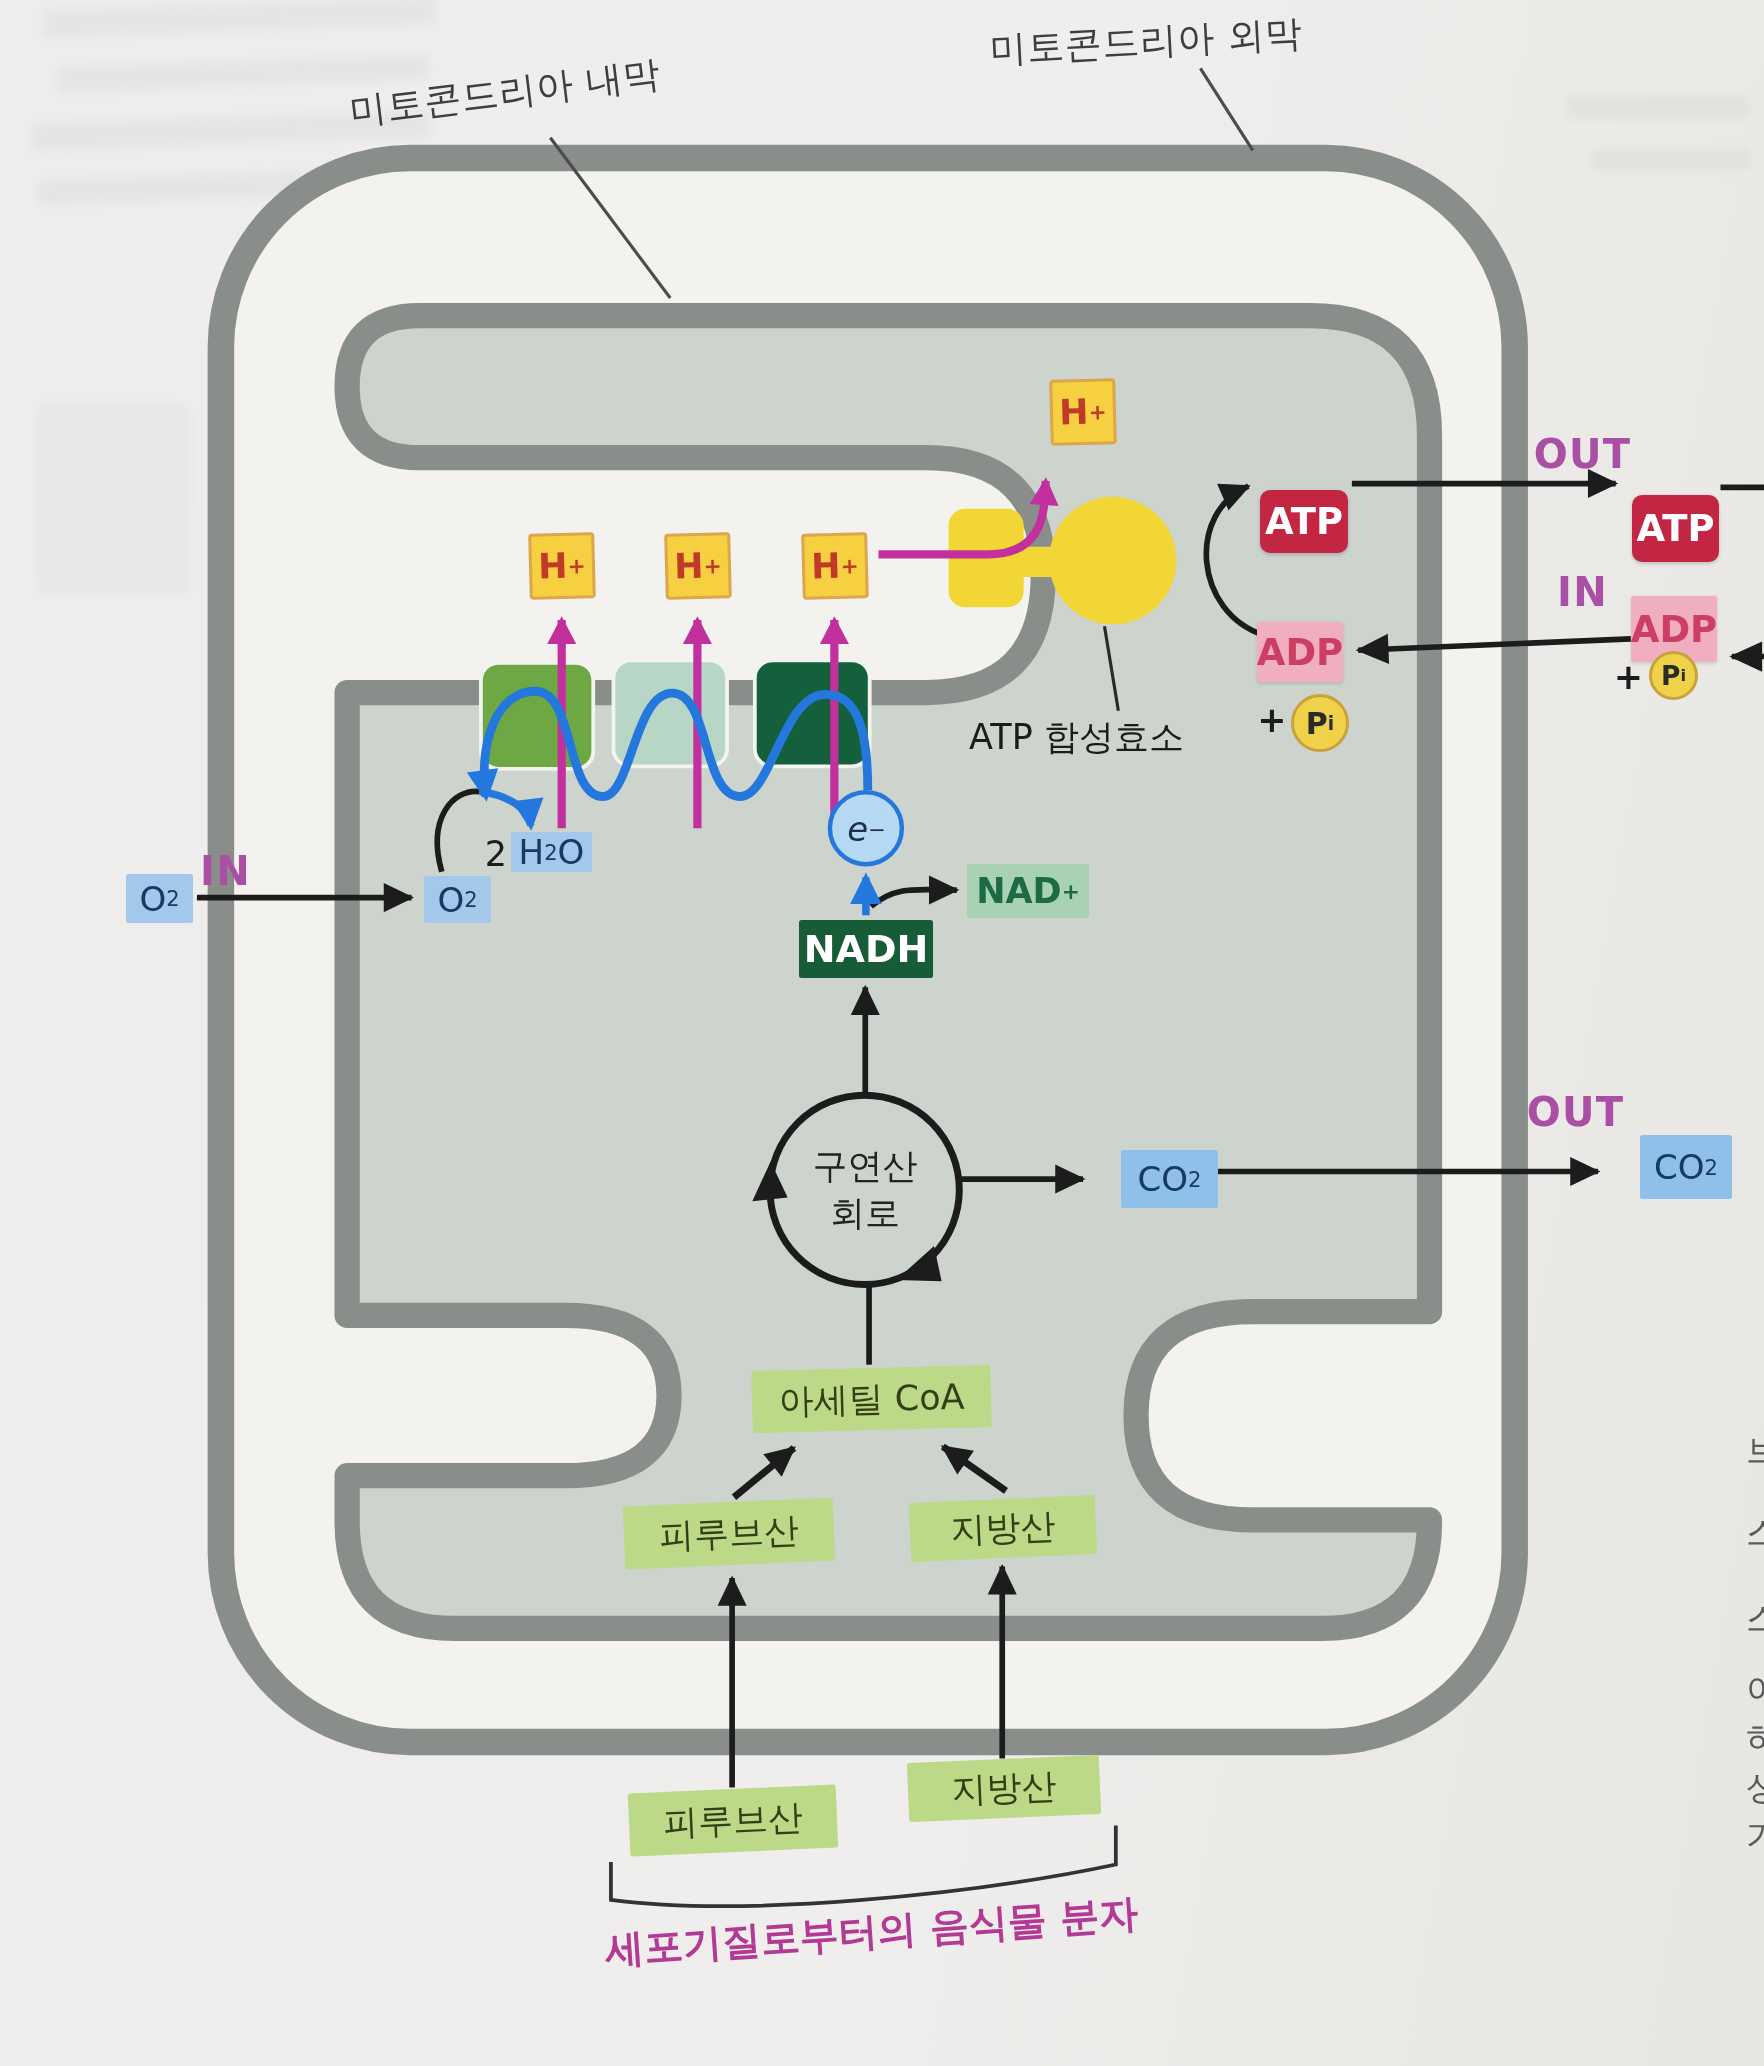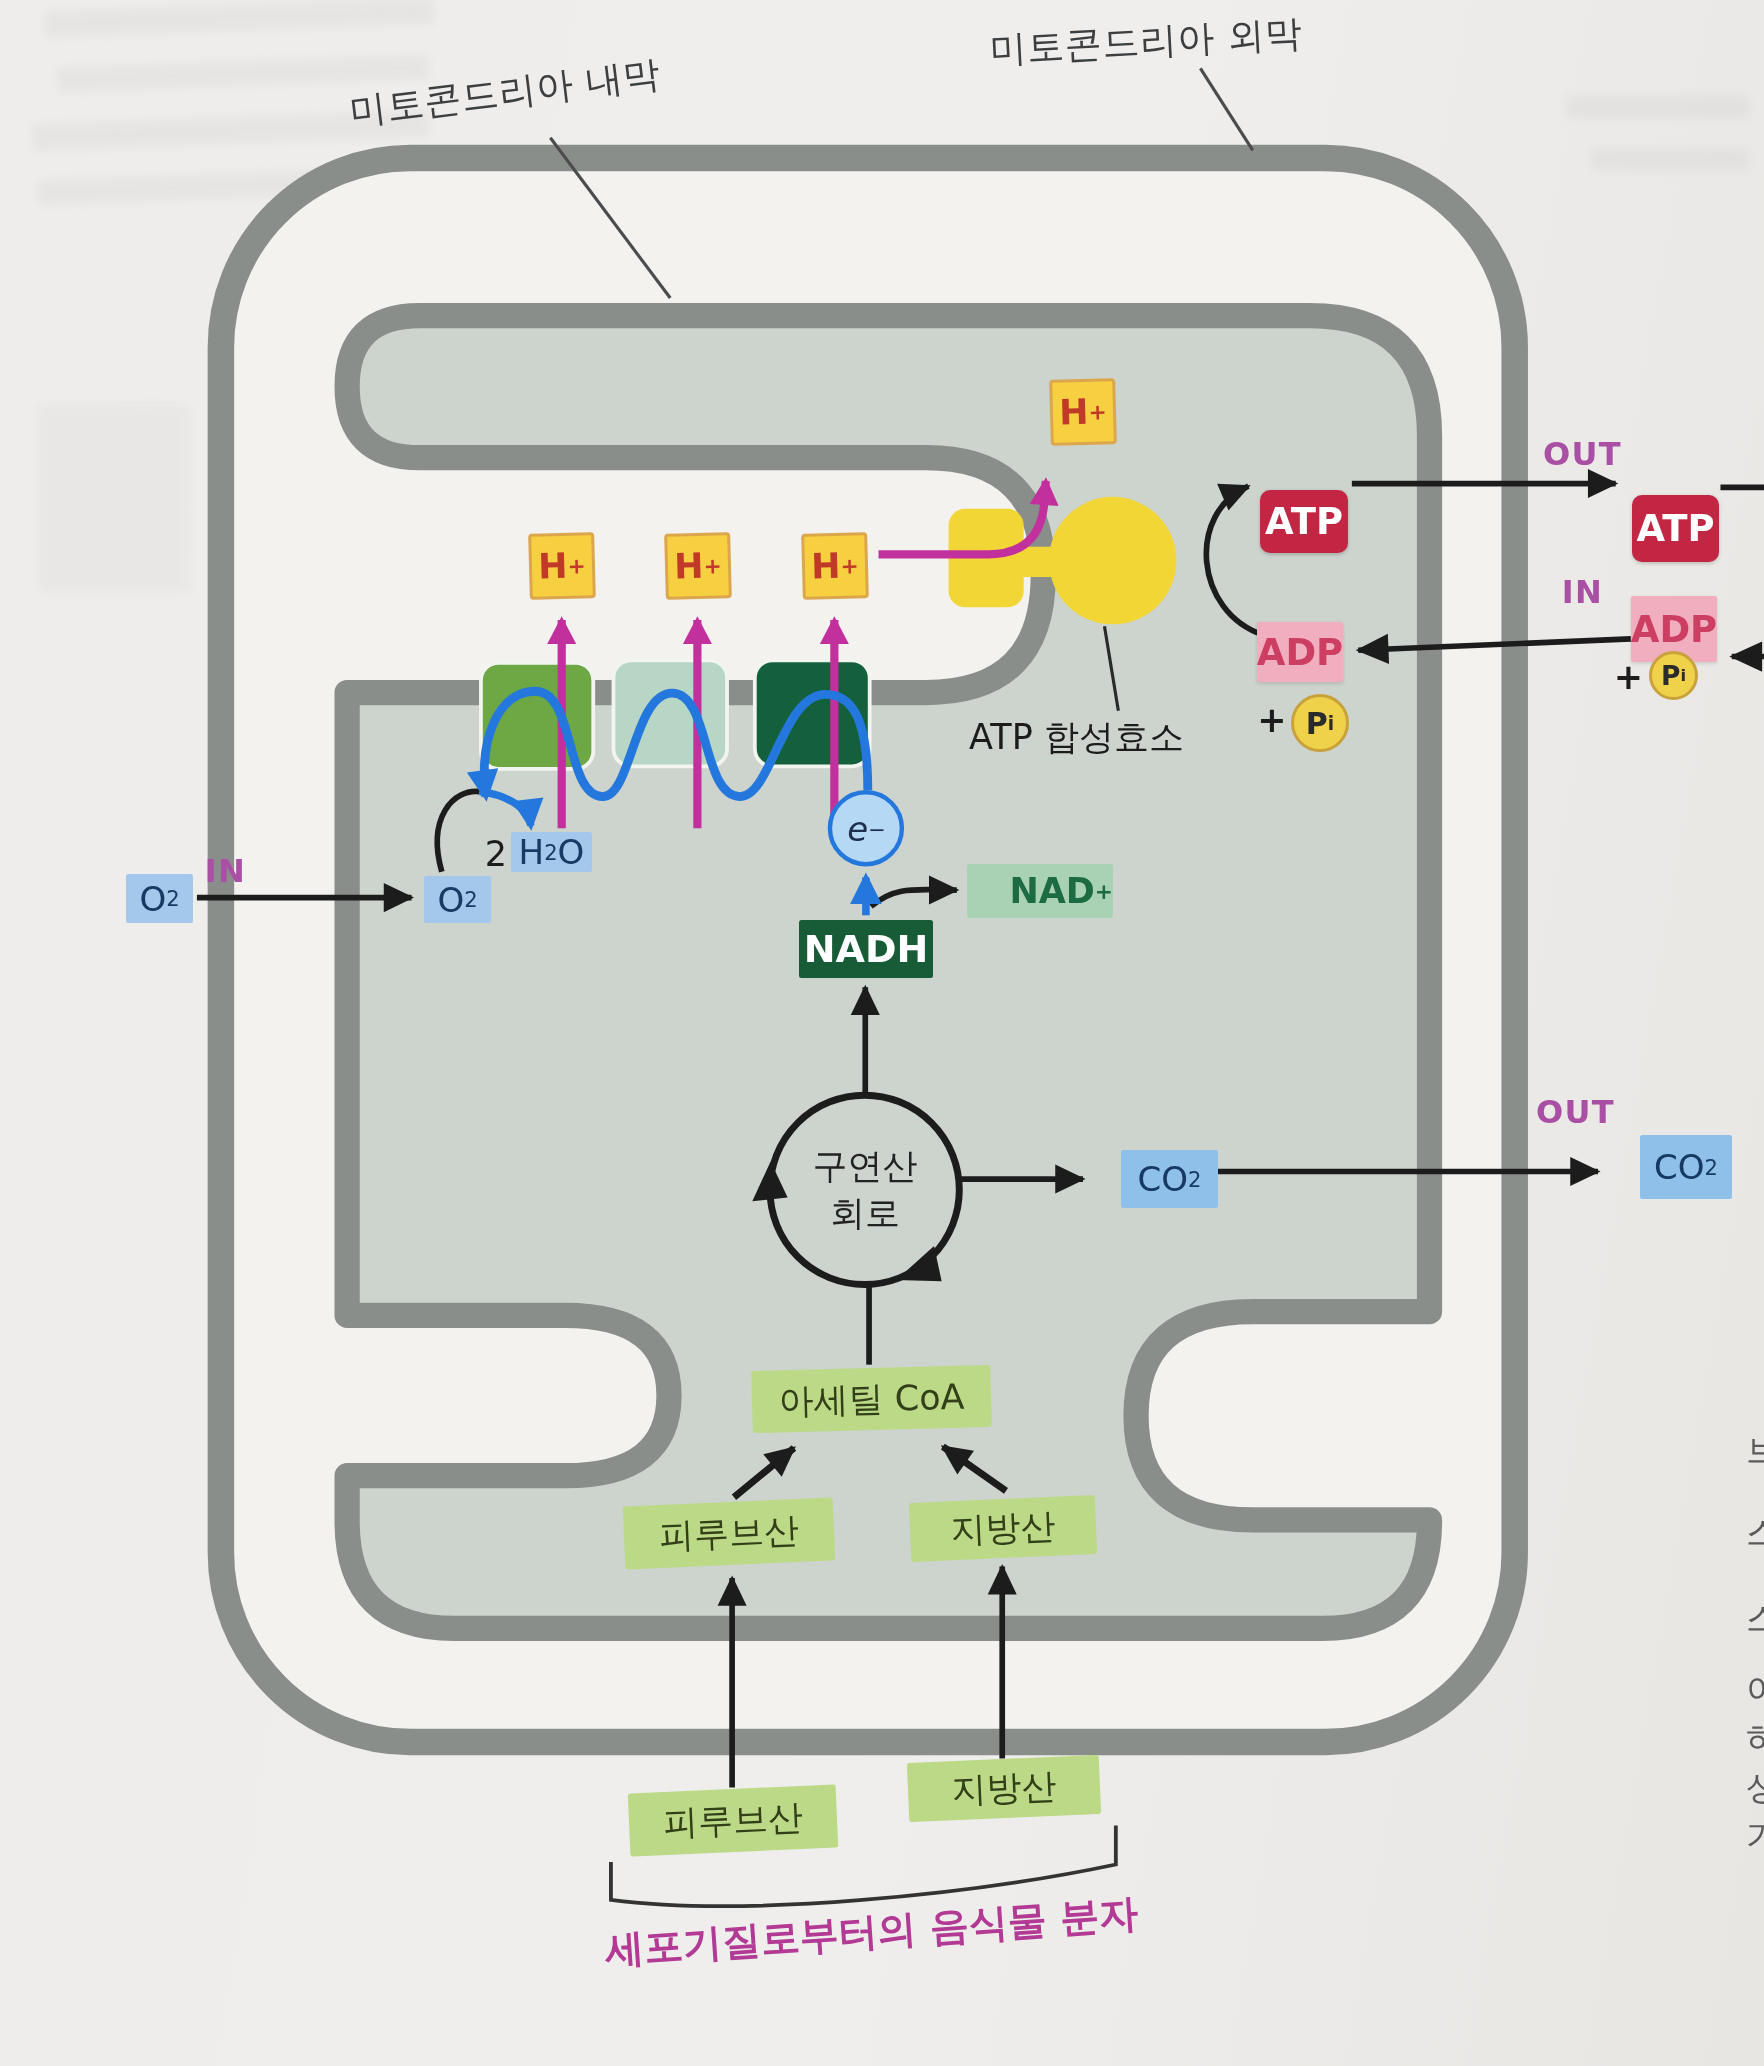--- a/index.html
+++ b/index.html
@@ -29,21 +29,21 @@
   .sup{font-size:.62em;vertical-align:.5em;}
   .sub{font-size:.62em;vertical-align:-.25em;}
   .atpbox{background:var(--atp_red);color:var(--atp_text);font-size:37px;font-weight:bold;border-radius:10px;box-shadow:0 1.9px 3.8px rgba(0,0,0,.18);margin-top:40px;}
   .adpbox{background:var(--adp_pink);color:var(--adp_text);font-size:37px;font-weight:bold;border-radius:2.5px;box-shadow:0 1.9px 3.8px rgba(0,0,0,.12);}
   .bluebox{background:var(--blue_box);color:var(--blue_box_text);font-size:34px;border-radius:2.5px;}
   .co2box{background:var(--co2_box);color:var(--blue_box_text);font-size:34px;border-radius:2.5px;margin-left:26px;}
   .nadhbox{background:var(--nadh_fill);color:var(--nadh_text);font-size:38px;font-weight:bold;border-radius:2.5px;}
   .nadbox{background:var(--nad_fill);color:var(--nad_text);font-size:35px;font-weight:bold;border-radius:2.5px;}
   .greenbox{background:var(--green_box);color:var(--green_box_text);font-size:35px;border-radius:2.5px;transform:rotate(-2.5deg);}
   .pibox{background:var(--pi_fill);border:3.2px solid var(--pi_border);border-radius:50%;color:#2b2b2b;font-weight:bold;}
-  .flowlabel{color:var(--inout_purple);font-size:32px;font-weight:600;letter-spacing:1.3px;}
+  .flowlabel{color:var(--inout_purple);font-size:40px;font-weight:600;letter-spacing:1.3px;}
   .mlabel{color:var(--label_dark);font-size:37px;letter-spacing:0.6px;}
   .plain{color:var(--arrow_black);font-size:35px;}
   .ghost{position:absolute;background:#6a6a72;filter:blur(4.4px);opacity:.06;border-radius:5px;}
   .edgechar{position:absolute;left:1746px;color:#5a5a5a;font-size:34px;}
 </style>
 </head>
 <body>
 
 <div id="page">
 
@@ -200,21 +200,21 @@
       <span class="sub">2</span>
       <span>O</span>
   </div>
 
   <div class="box" style="left:835px;top:807px;width:63px;height:44px;font-size:34px;font-style:italic;color:#1d2e4e;">
     <span>e</span>
       <span class="sup">−</span>
   </div>
 
   <div class="box nadhbox" style="left:799px;top:920px;width:134px;height:58px;">NADH</div>
-  <div class="box nadbox" style="left:967px;top:864px;width:146px;height:54px;justify-content:flex-end;">
+  <div class="box nadbox" style="left:967px;top:864px;width:122px;height:54px;">
     <span>NAD</span>
       <span class="sup">+</span>
   </div>
 
   <div class="box" style="left:797px;top:1133px;width:136px;height:114px;flex-direction:column;font-size:35px;color:#222;line-height:1.35;">
     <span>구연산</span>
     <span>회로</span>
   </div>
 
   <div class="box co2box" style="left:1095px;top:1150px;width:97px;height:58px;">

